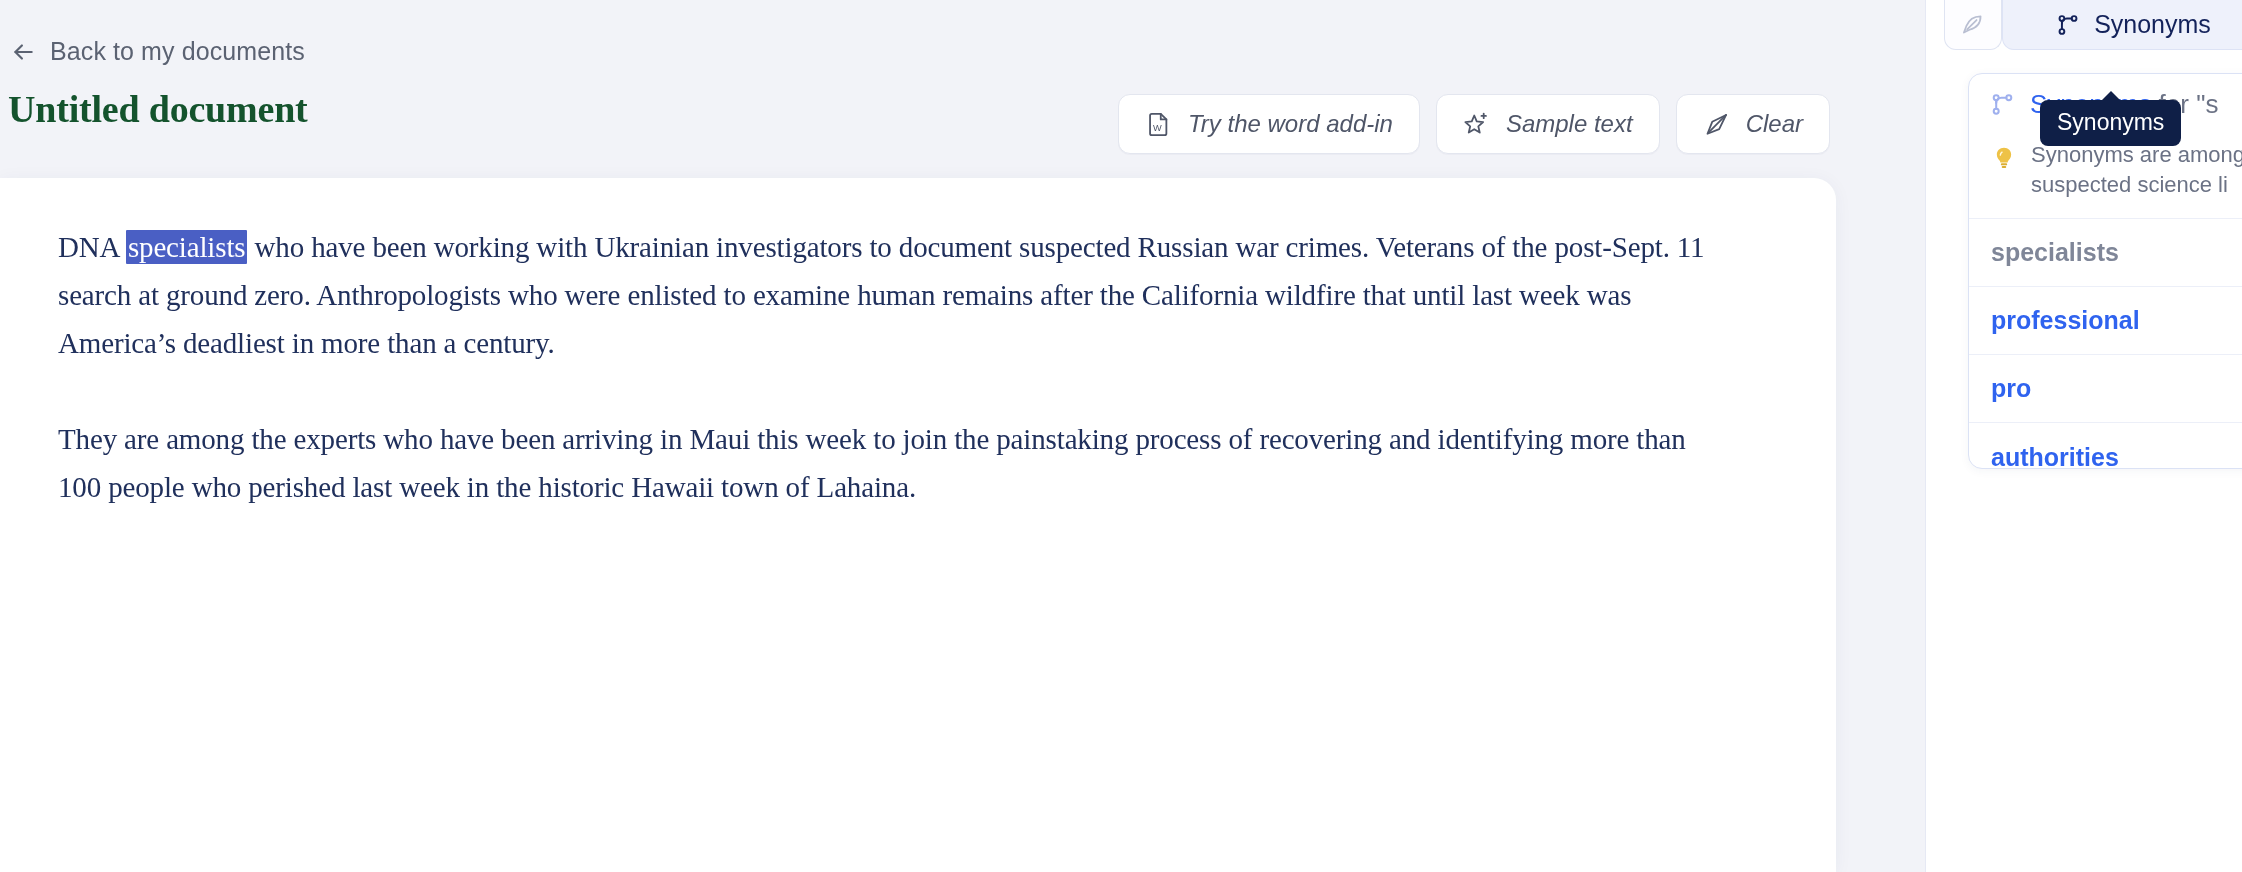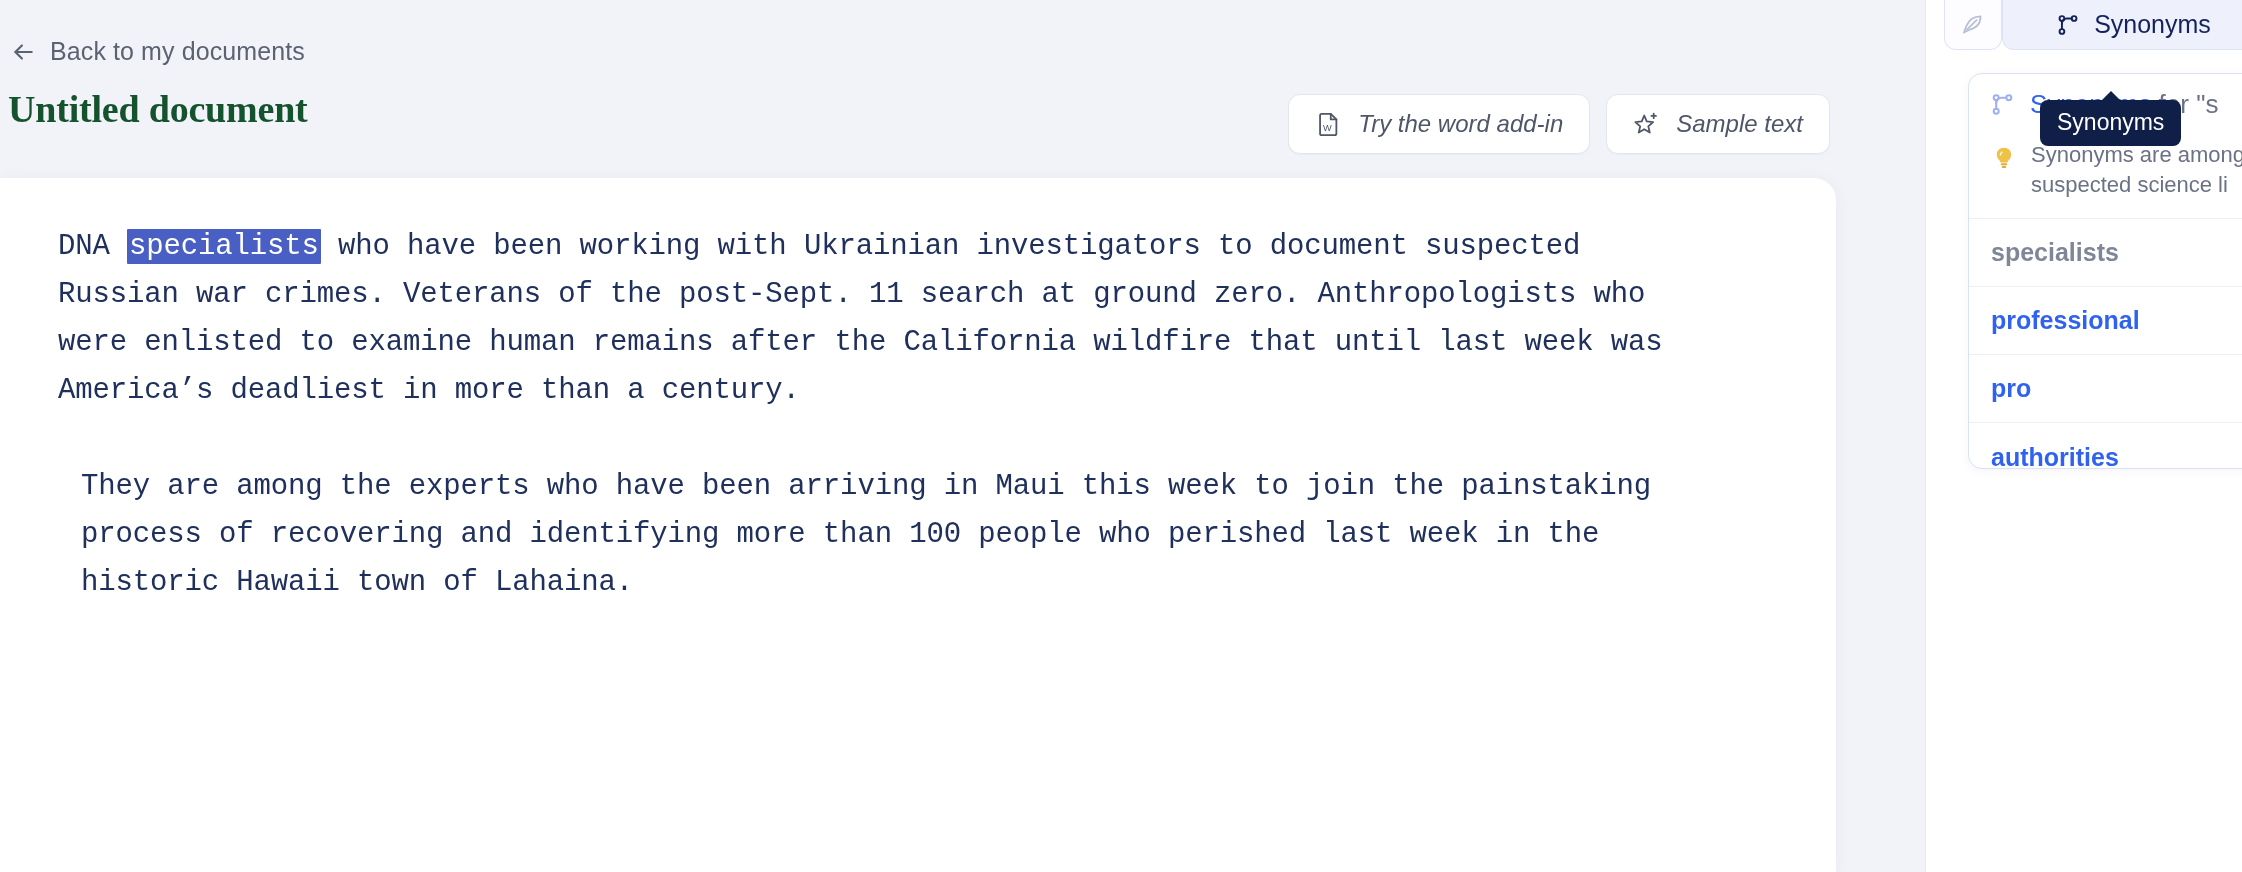--- a/index.html
+++ b/index.html
@@ -122,24 +122,24 @@
   .doc-body {
     position: absolute;
     left: 58px;
     top: 45px;
     width: 1660px;
   }
   .doc-p {
     font-size: 29px;
     line-height: 48px;
     color: #20305c;
-    font-family: Liberation Mono, monospace;
+    font-family: Liberation Serif, serif;
     letter-spacing: -0.15px;
   }
-  .doc-p + .doc-p { margin-top: 48px; margin-left: 23px; }
+  .doc-p + .doc-p { margin-top: 48px; }
   .hl {
     background: #4a5fc4;
     color: #ffffff;
     padding: 1px 2px;
     border-radius: 1px;
   }
 
   
   .right-panel {
     position: absolute;
@@ -336,20 +336,29 @@
           <span>
             <svg class="t-ico" viewBox="0 0 24 24" fill="none" stroke="currentColor" stroke-width="1.6" stroke-linecap="round" stroke-linejoin="round">
               <polygon points="10 4 12.2 9.3 17.9 9.8 13.6 13.6 14.9 19.2 10 16.2 5.1 19.2 6.4 13.6 2.1 9.8 7.8 9.3"></polygon>
               <line x1="18.4" y1="2.4" x2="18.4" y2="6.4"></line>
               <line x1="16.4" y1="4.4" x2="20.4" y2="4.4"></line>
             </svg>
           </span>
           <span class="t-label">Sample text</span>
         </div>
 
+        <div class="tool-btn">
+          <span>
+            <svg class="t-ico" viewBox="0 0 24 24" fill="none" stroke="currentColor" stroke-width="1.6" stroke-linecap="round" stroke-linejoin="round">
+              <path d="M20.5 3.5 5.5 18.5"></path>
+              <path d="M20.5 3.5 8.2 9.6 4 20.2l10.4-4.1z"></path>
+            </svg>
+          </span>
+          <span class="t-label">Clear</span>
+        </div>
 
       </div>
     </div>
 
     <div class="doc-card">
       <div class="doc-body">
         <p class="doc-p"><span>DNA </span><span class="hl">specialists</span><span> who have been working with Ukrainian investigators to document suspected Russian war crimes. Veterans of the post-Sept. 11 search at ground zero. Anthropologists who were enlisted to examine human remains after the California wildfire that until last week was America’s deadliest in more than a century.</span></p>
         <p class="doc-p">They are among the experts who have been arriving in Maui this week to join the painstaking process of recovering and identifying more than 100 people who perished last week in the historic Hawaii town of Lahaina.</p>
       </div>
     </div>

